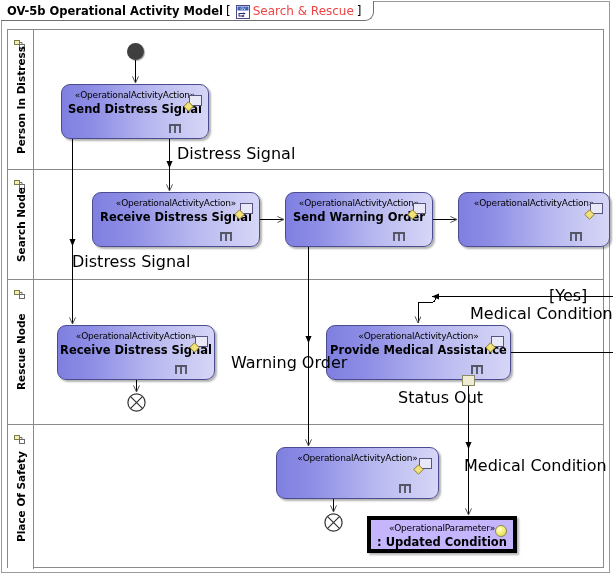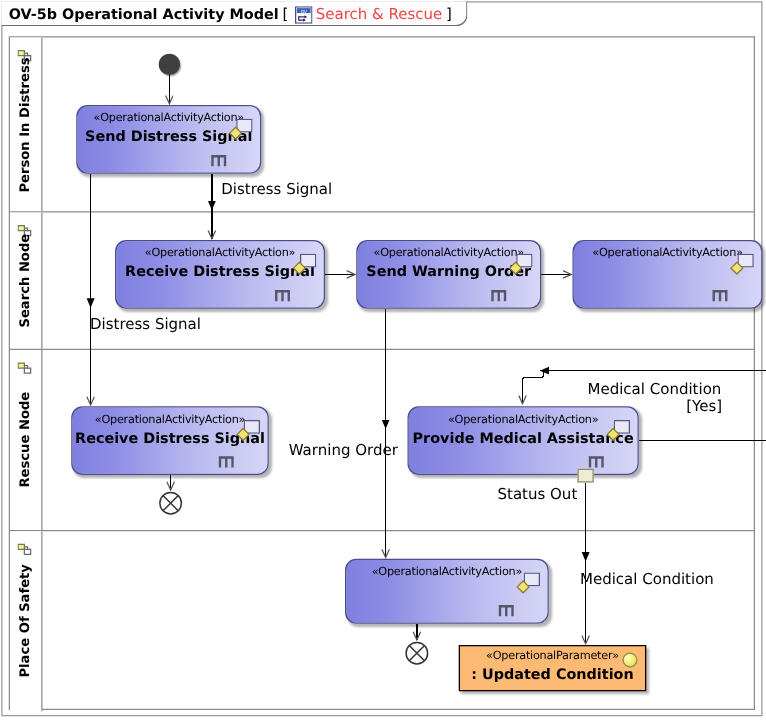--- a/index.html
+++ b/index.html
@@ -68,21 +68,21 @@
     position:absolute;left:0;right:0;top:17px;text-align:center;
     font-size:11.5px;font-weight:bold;color:#000;white-space:nowrap;
   }
   .node .ic-doc{position:absolute;right:6px;top:6px;width:13px;height:11px;}
   .node .ic-dia{position:absolute;right:14px;top:12px;width:11px;height:11px;}
   .node .ic-rake{position:absolute;right:26px;bottom:6px;width:14px;height:12px;}
 
   
   .objnode{
     position:absolute;box-sizing:border-box;
-    border:1px solid #000000;background:#fdba74;
+    border:4px solid #000000;background:#c4b5fd;
     box-shadow:2px 2px 2px rgba(0,0,0,.30);
   }
   .objnode .stereo{
     position:absolute;left:0;right:0;top:3px;text-align:center;
     font-size:9px;color:#000;white-space:nowrap;letter-spacing:-0.2px;
   }
   .objnode .nname{
     position:absolute;left:0;right:0;top:15px;text-align:center;
     font-size:11.5px;font-weight:bold;color:#000;white-space:nowrap;
   }
@@ -101,21 +101,21 @@
   
   .initnode{
     position:absolute;width:17px;height:17px;border-radius:50%;
     background:#3f3f3f;box-shadow:1px 1px 1px rgba(0,0,0,.35);
   }
   .finalnode{position:absolute;width:19px;height:19px;}
 
   
   .edges{position:absolute;left:0;top:0;width:613px;height:576px;overflow:hidden;pointer-events:none;}
   .elabel{
-    position:absolute;font-size:12px;color:#000;white-space:nowrap;
+    position:absolute;font-size:16px;color:#000;white-space:nowrap;
     background:transparent;
   }
 </style>
 </head>
 <body>
 
 <div id="root">
 
   <div class="frame"></div>
 
@@ -395,18 +395,18 @@
 
   <div class="objnode" style="left:367px;top:516px;width:150px;height:37px;">
     <span class="stereo">«OperationalParameter»</span>
     <span class="nname">: Updated Condition</span>
     <span class="ic-circ"></span>
   </div>
 
   <span class="elabel" style="left:177px;top:144px;">Distress Signal</span>
   <span class="elabel" style="left:72px;top:252px;">Distress Signal</span>
   <span class="elabel" style="left:231px;top:353px;">Warning Order</span>
-  <span class="elabel" style="left:549px;top:286px;margin-top:32px;">[Yes]</span>
+  <span class="elabel" style="left:549px;top:286px;">[Yes]</span>
   <span class="elabel" style="left:470px;top:304px;">Medical Condition</span>
   <span class="elabel" style="left:398px;top:388px;text-align:right;">Status Out</span>
   <span class="elabel" style="left:464px;top:456px;">Medical Condition</span>
 
 </div>
 
 </body></html>

